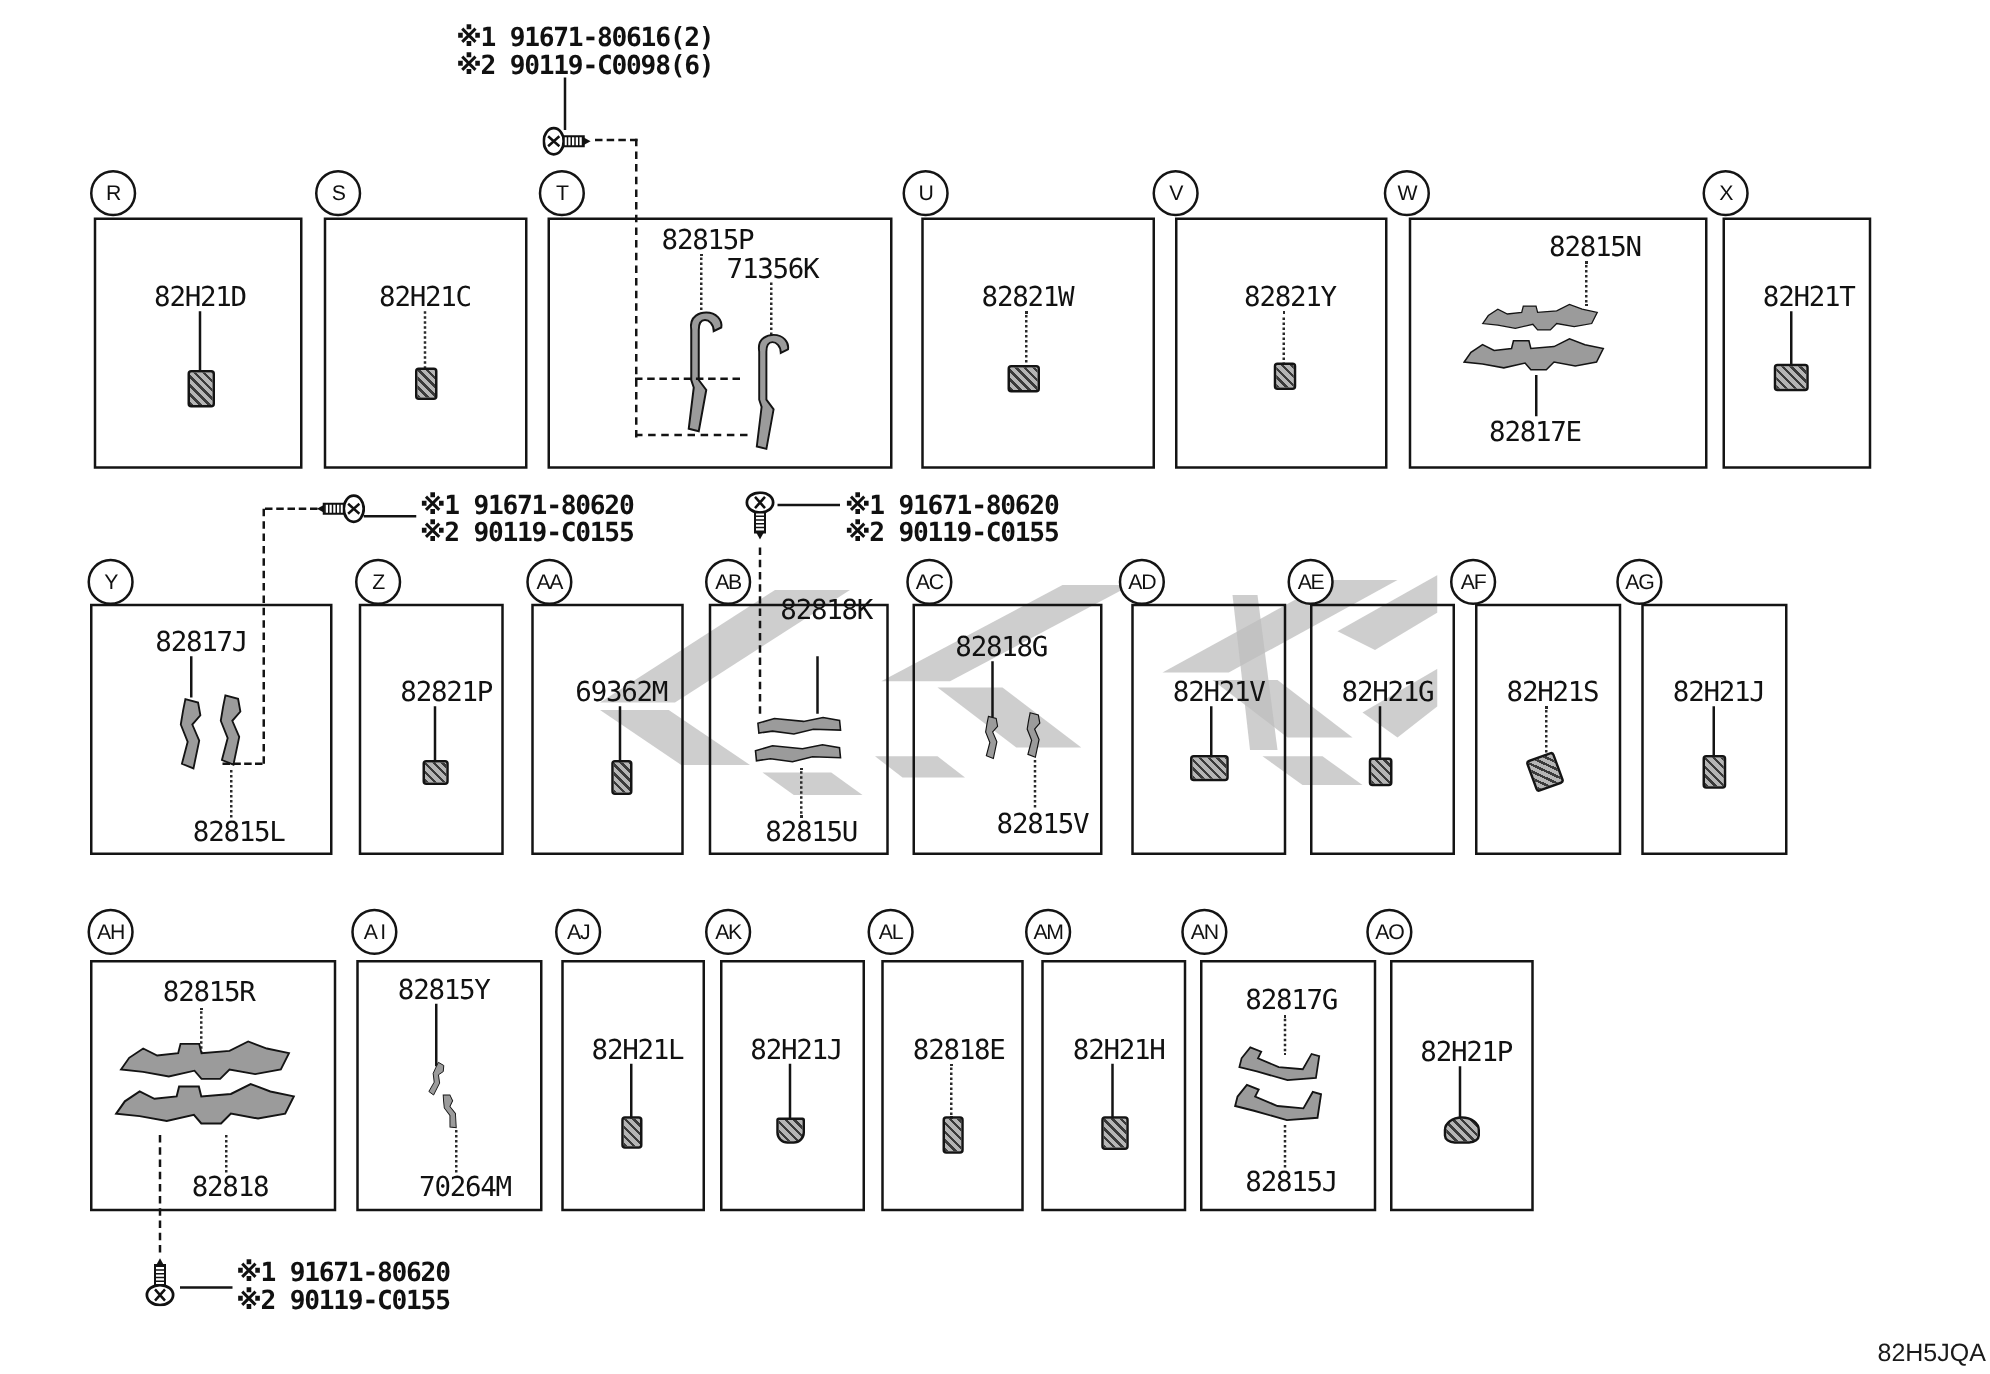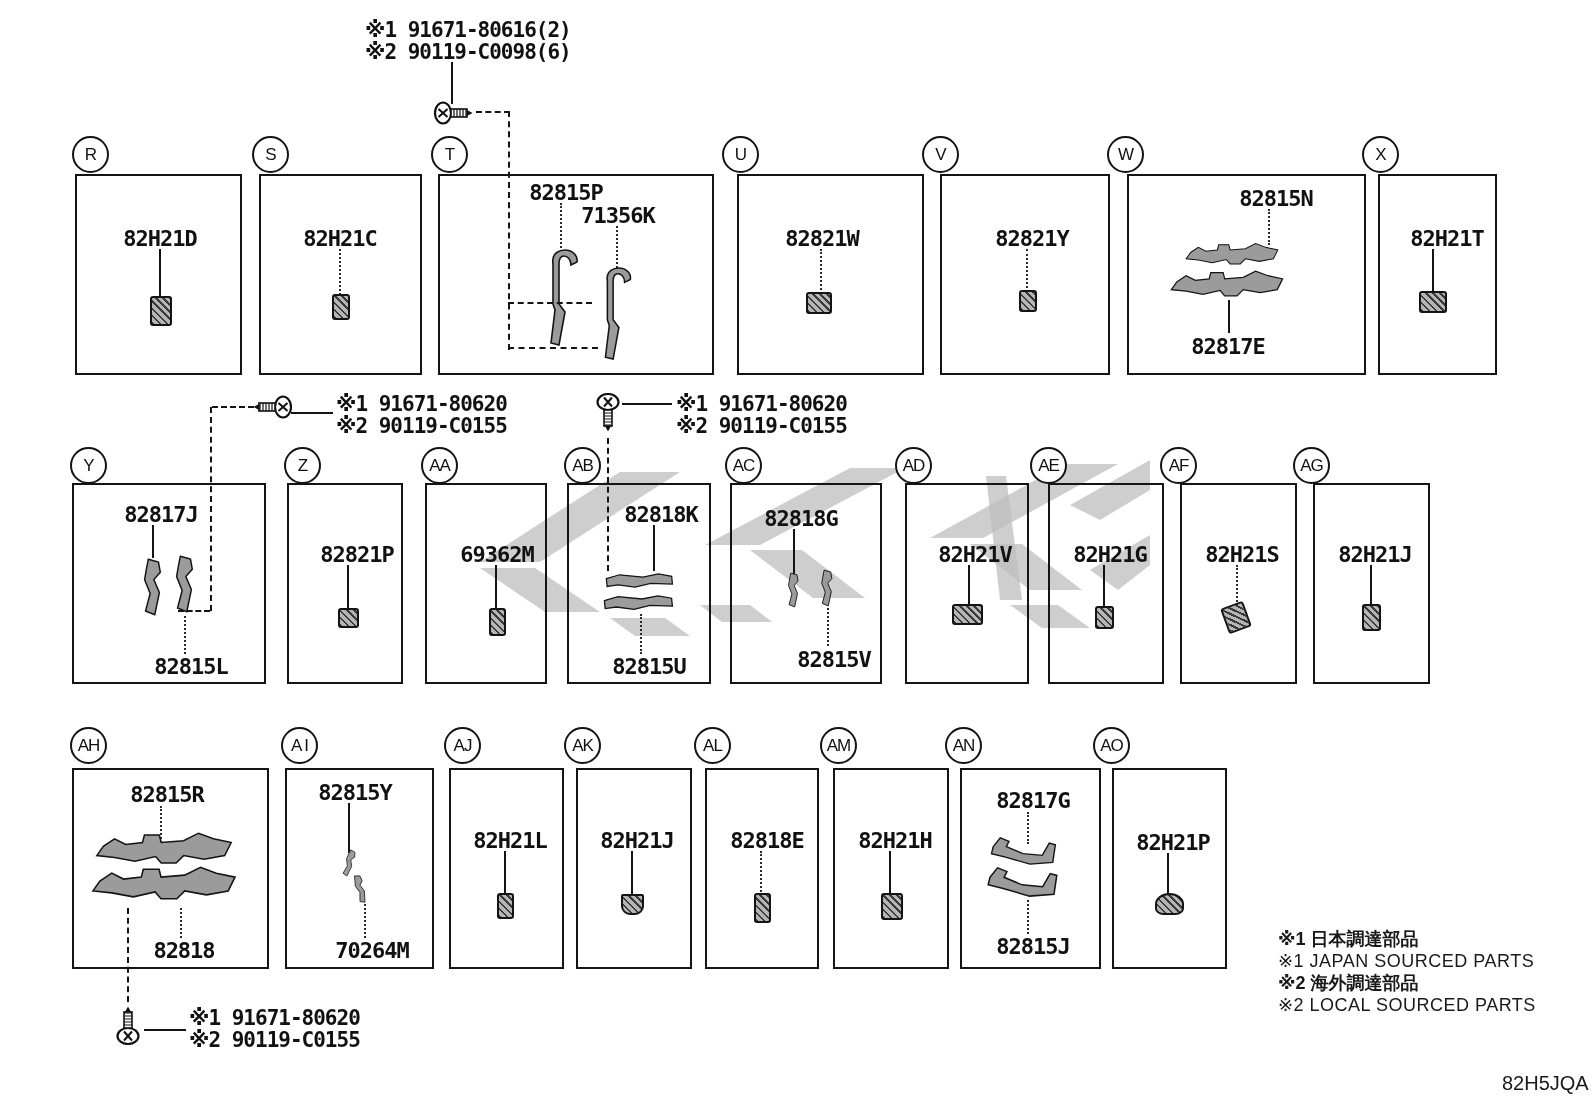--- a/index.html
+++ b/index.html
@@ -2,21 +2,21 @@
 <html><head>
 <meta charset="utf-8">
 <style>
   html,body{margin:0;padding:0;background:#fff;}
   #canvas{position:relative;width:1592px;height:1099px;background:#ffffff;overflow:hidden;
           font-family:"DejaVu Sans Mono","DejaVu Sans",monospace;color:#111;}
   .bx{position:absolute;border:2.5px solid #141414;background:transparent;z-index:2;}
   .cir{position:absolute;width:33px;height:33px;border:2.5px solid #141414;border-radius:50%;
        display:flex;align-items:center;justify-content:center;background:#fff;z-index:3;
        font-family:"Liberation Sans",sans-serif;font-size:17px;font-weight:500;letter-spacing:-1px;}
-  .pl{position:absolute;transform:translateX(-50%);white-space:nowrap;font-weight:bold;
+  .pl{position:absolute;transform:translateX(-50%);white-space:nowrap;font-weight:normal;
       font-size:22px;letter-spacing:-1px;z-index:4;}
   .lv{position:absolute;width:0;border-left:2px solid #141414;z-index:3;}
   .ld{position:absolute;width:0;border-left:2px dotted #2a2a2a;z-index:3;}
   .dv{position:absolute;width:0;border-left:2.5px dashed #141414;z-index:5;}
   .dh{position:absolute;height:0;border-top:2.5px dashed #141414;z-index:5;}
   .sl{position:absolute;height:0;border-top:2px solid #141414;z-index:3;}
   .blob{position:absolute;background:repeating-linear-gradient(45deg,#3a3a3a 0 2px,#b5b5b5 2px 5px);
         border:2px solid #141414;border-radius:3px;z-index:3;}
   .part{position:absolute;z-index:3;}
   .part path{fill:#9b9b9b;stroke:#141414;stroke-width:1.6;}
@@ -217,21 +217,21 @@
     <div class="pl" style="left:497px;top:542px">69362M</div>
     <div class="lv" style="left:495px;top:565px;height:45px"></div>
     <div class="blob" style="left:489px;top:608px;width:13px;height:24px"></div>
   </div>
 
   <div>
     <div class="cir" style="left:564px;top:447px">
         <span>AB</span>
       </div>
     <div class="bx" style="left:567px;top:483px;width:140px;height:197px"></div>
-    <div class="pl" style="left:661px;top:502px">82818K</div>
+    <div class="pl" style="left:661px;top:476px">82818K</div>
     <div class="lv" style="left:653px;top:525px;height:46px"></div>
     <svg class="part" style="left:604px;top:570px" width="70" height="22" viewBox="0 0 90 22">
       <path d="M3 8 L20 3 L50 6 L70 2 L87 5 L88 15 L60 14 L40 19 L18 16 L4 18 Z"></path>
     </svg>
     <svg class="part" style="left:602px;top:594px" width="72" height="18" viewBox="0 0 90 22">
       <path d="M3 8 L20 3 L50 6 L70 2 L87 5 L88 15 L60 14 L40 19 L18 16 L4 18 Z"></path>
     </svg>
     <div class="ld" style="left:640px;top:614px;height:40px"></div>
     <div class="pl" style="left:649px;top:654px">82815U</div>
   </div>
@@ -401,22 +401,16 @@
       <path d="M4.5 9 L13.5 17 M13.5 9 L4.5 17" stroke="#111" stroke-width="2" fill="none"></path>
       <rect x="17" y="9" width="16" height="8" fill="#fff" stroke="#111" stroke-width="1.6"></rect>
       <path d="M20 9 V17 M23 9 V17 M26 9 V17 M29 9 V17 M32 9 V17" stroke="#111" stroke-width="1.2" fill="none"></path>
       <path d="M33 10 L38.5 13 L33 16 Z" fill="#111"></path>
     </svg>
     <div class="sl" style="left:144px;top:1029px;width:42px"></div>
     <div class="note" style="left:189px;top:1006px">※1 91671-80620</div>
     <div class="note" style="left:189px;top:1028px">※2 90119-C0155</div>
   </div>
 
-  <div class="legend">
-    <div class="lg-jp">※1 日本調達部品</div>
-    <div class="lg-en">※1 JAPAN SOURCED PARTS</div>
-    <div class="lg-jp">※2 海外調達部品</div>
-    <div class="lg-en">※2 LOCAL SOURCED PARTS</div>
-  </div>
 
   <div class="code">82H5JQA</div>
 
 </div>
 
 </body></html>

